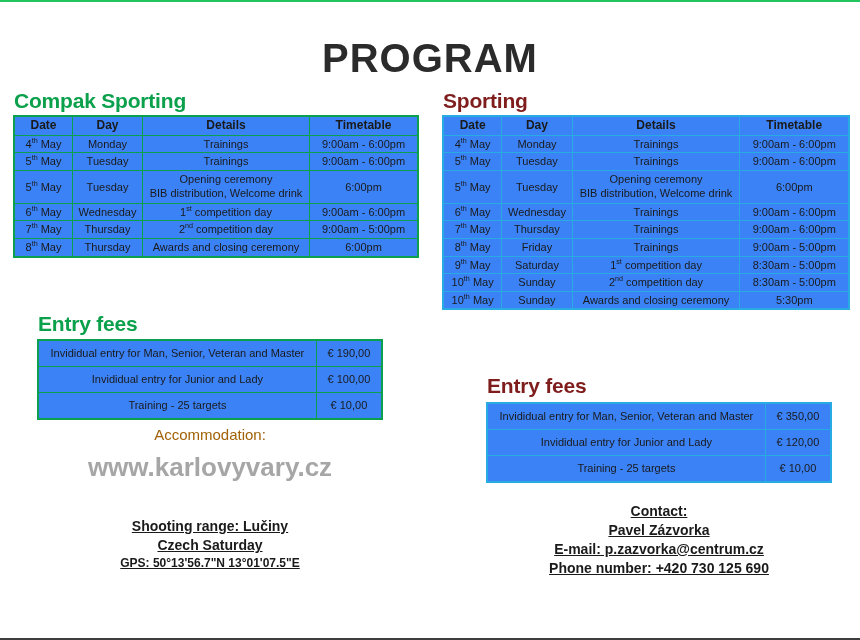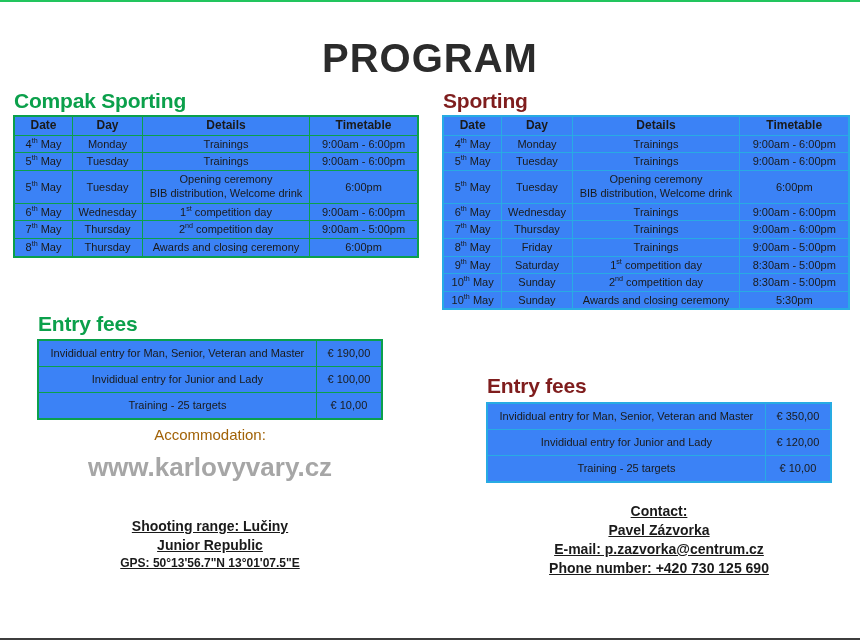--- a/index.html
+++ b/index.html
@@ -206,21 +206,21 @@
         </tr>
       </tbody>
   </table>
 
   <div class="blockline" id="accommodation-label" style="left:38px; top:423px; width:344px;">Accommodation:</div>
 
   <div class="blockline" id="accommodation-url" style="left:38px; top:448px; width:344px;">www.karlovyvary.cz</div>
 
   <div class="blockline contact-block" style="left:38px; top:515px; width:344px;">
     <div>Shooting range: Lučiny</div>
-    <div>Junior Republic</div>
+    <div>Czech Saturday</div>
     <div class="small">GPS: 50°13'56.7"N  13°01'07.5"E</div>
   </div>
 
   <div class="section-heading blue-text" style="left:443px; top:88px; width:406px;">Sporting</div>
 
   <table class="pgtable blue sched" style="left:443px; top:114px; width:406px;">
     <colgroup>
       <col class="c-date">
         <col class="c-day">
         <col class="c-det">

